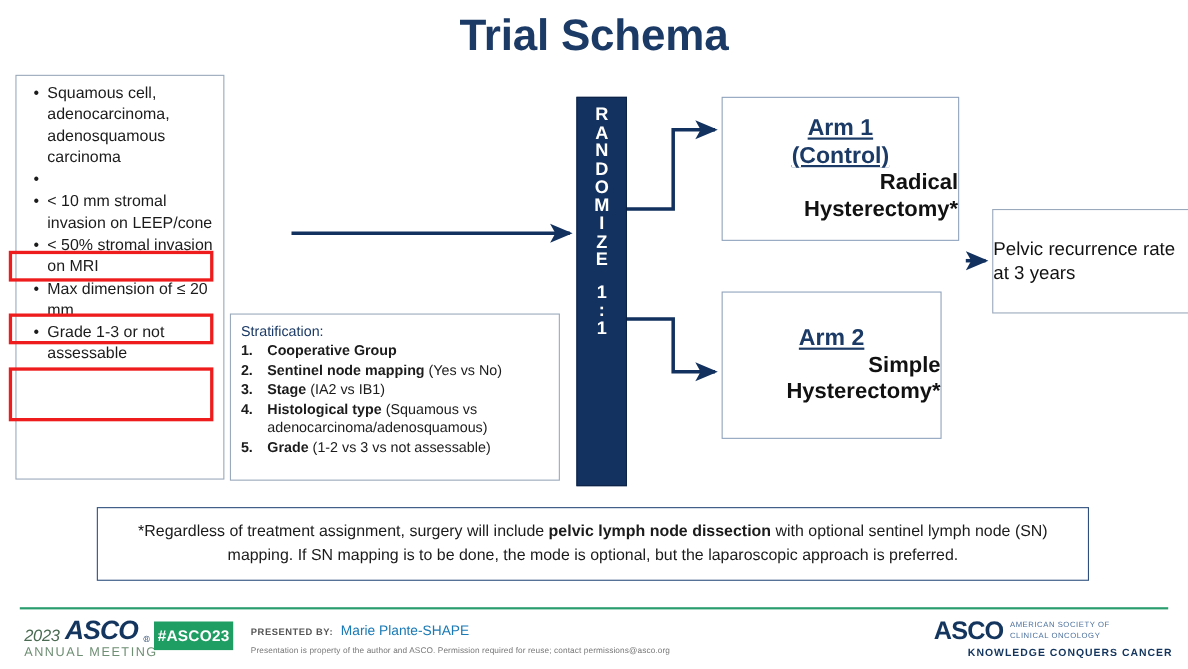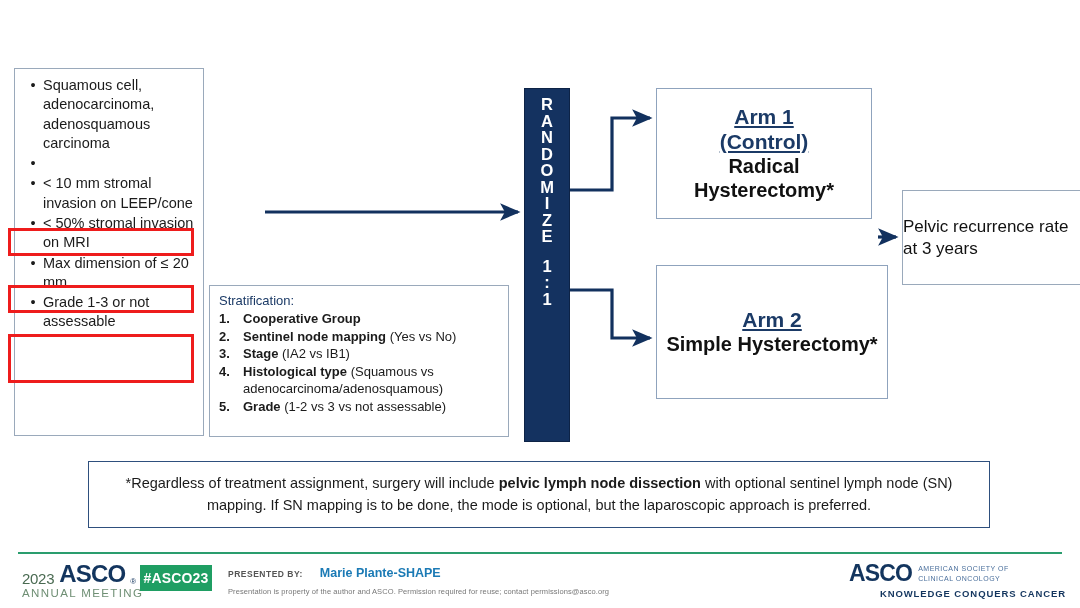--- a/index.html
+++ b/index.html
@@ -64,24 +64,24 @@
   #randomize-bar .ch{
     color:#ffffff;font-weight:bold;font-size:16.5px;line-height:1.0;
     display:block;text-align:center;
   }
   #randomize-bar .sp{height:13px;}
 
   
   .arm-box{
     position:absolute;border:1px solid #8fa3bd;background:#fff;
     box-sizing:border-box;display:flex;flex-direction:column;
-    align-items:center;justify-content:center;text-align:center;
+    align-items:center;justify-content:center;text-align:right;
   }
   #arm1-box{left:656px;top:88px;width:216px;height:131px;}
-  #arm2-box{left:656px;top:265px;width:232px;height:134px;}
+  #arm2-box{left:656px;top:265px;width:200px;height:134px;}
   .arm-title{
     font-size:21px;font-weight:bold;color:#1b3a66;
     text-decoration:underline;line-height:1.18;
   }
   .arm-proc{font-size:20px;font-weight:bold;color:#111;line-height:1.2;}
 
   
   #outcome-box{
     position:absolute;left:902px;top:190px;width:186px;height:95px;
     border:1px solid #9aa9bb;background:#fff;box-sizing:border-box;
@@ -99,45 +99,46 @@
   #footnote-text{font-size:14.5px;line-height:1.5;text-align:center;color:#1b1b1b;}
   #footnote-text b{font-weight:bold;}
 
   
   #arrow-layer{position:absolute;left:0;top:0;width:1080px;height:608px;pointer-events:none;}
 
   
   #footer{position:absolute;left:0;bottom:0;width:1080px;height:56px;background:#fff;}
   #footer-rule{position:absolute;left:18px;top:0;width:1044px;height:2px;background:#2a9d6e;}
   #asco-meeting-logo{position:absolute;left:22px;top:10px;line-height:1;}
-  #asco-year-row{display:flex;align-items:flex-end;gap:5px;}
+  #asco-year-row{display:flex;align-items:flex-end;gap:5px;font-style:italic;}
   #asco-year{font-size:15px;color:#4a6b52;font-weight:normal;letter-spacing:-0.3px;}
   #asco-word{font-size:24px;font-weight:bold;color:#13355e;letter-spacing:-0.8px;}
   #asco-reg{font-size:8px;color:#13355e;vertical-align:super;}
   #asco-annual{font-size:11.5px;color:#6f8f74;letter-spacing:1.4px;margin-top:2px;}
   #hashtag-badge{
     position:absolute;left:140px;top:13px;width:72px;height:26px;background:#1f9e63;
     color:#fff;font-size:14px;font-weight:bold;display:flex;align-items:center;
     justify-content:center;letter-spacing:0.2px;
   }
-  #presented-row{position:absolute;left:228px;top:14px;display:flex;align-items:baseline;gap:17px;}
+  #presented-row{position:absolute;left:228px;top:14px;display:flex;align-items:baseline;gap:7px;}
   #presented-label{font-size:8.5px;color:#555;letter-spacing:0.5px;font-weight:bold;}
-  #presenter-name{font-size:12.5px;color:#1b7ab5;font-weight:bold;}
+  #presenter-name{font-size:12.5px;color:#1b7ab5;font-weight:normal;}
   #permission-line{position:absolute;left:228px;top:35px;font-size:7.5px;color:#777;letter-spacing:0.1px;}
   #asco-right-logo{position:absolute;right:14px;top:10px;text-align:left;line-height:1;}
   #right-top-row{display:flex;align-items:center;gap:6px;}
   #right-asco-word{font-size:23px;font-weight:bold;color:#13355e;letter-spacing:-0.8px;}
   #right-sub{font-size:7px;color:#4a6f9c;letter-spacing:0.5px;line-height:1.35;}
   #right-tagline{font-size:9.5px;color:#13355e;font-weight:bold;letter-spacing:0.9px;margin-top:4px;padding-left:31px;}
 </style>
 </head>
 <body>
 
 <div class="slide">
 
+  <div id="page-title">Trial Schema</div>
 
   <div id="criteria-box">
     <ul class="crit-list">
       <li class="crit-item">
         <span class="crit-bullet">•</span>
         <span class="crit-text">Squamous cell, adenocarcinoma, adenosquamous carcinoma</span>
       </li>
       <li class="crit-item">
         <span class="crit-bullet">•</span>
       </li>

